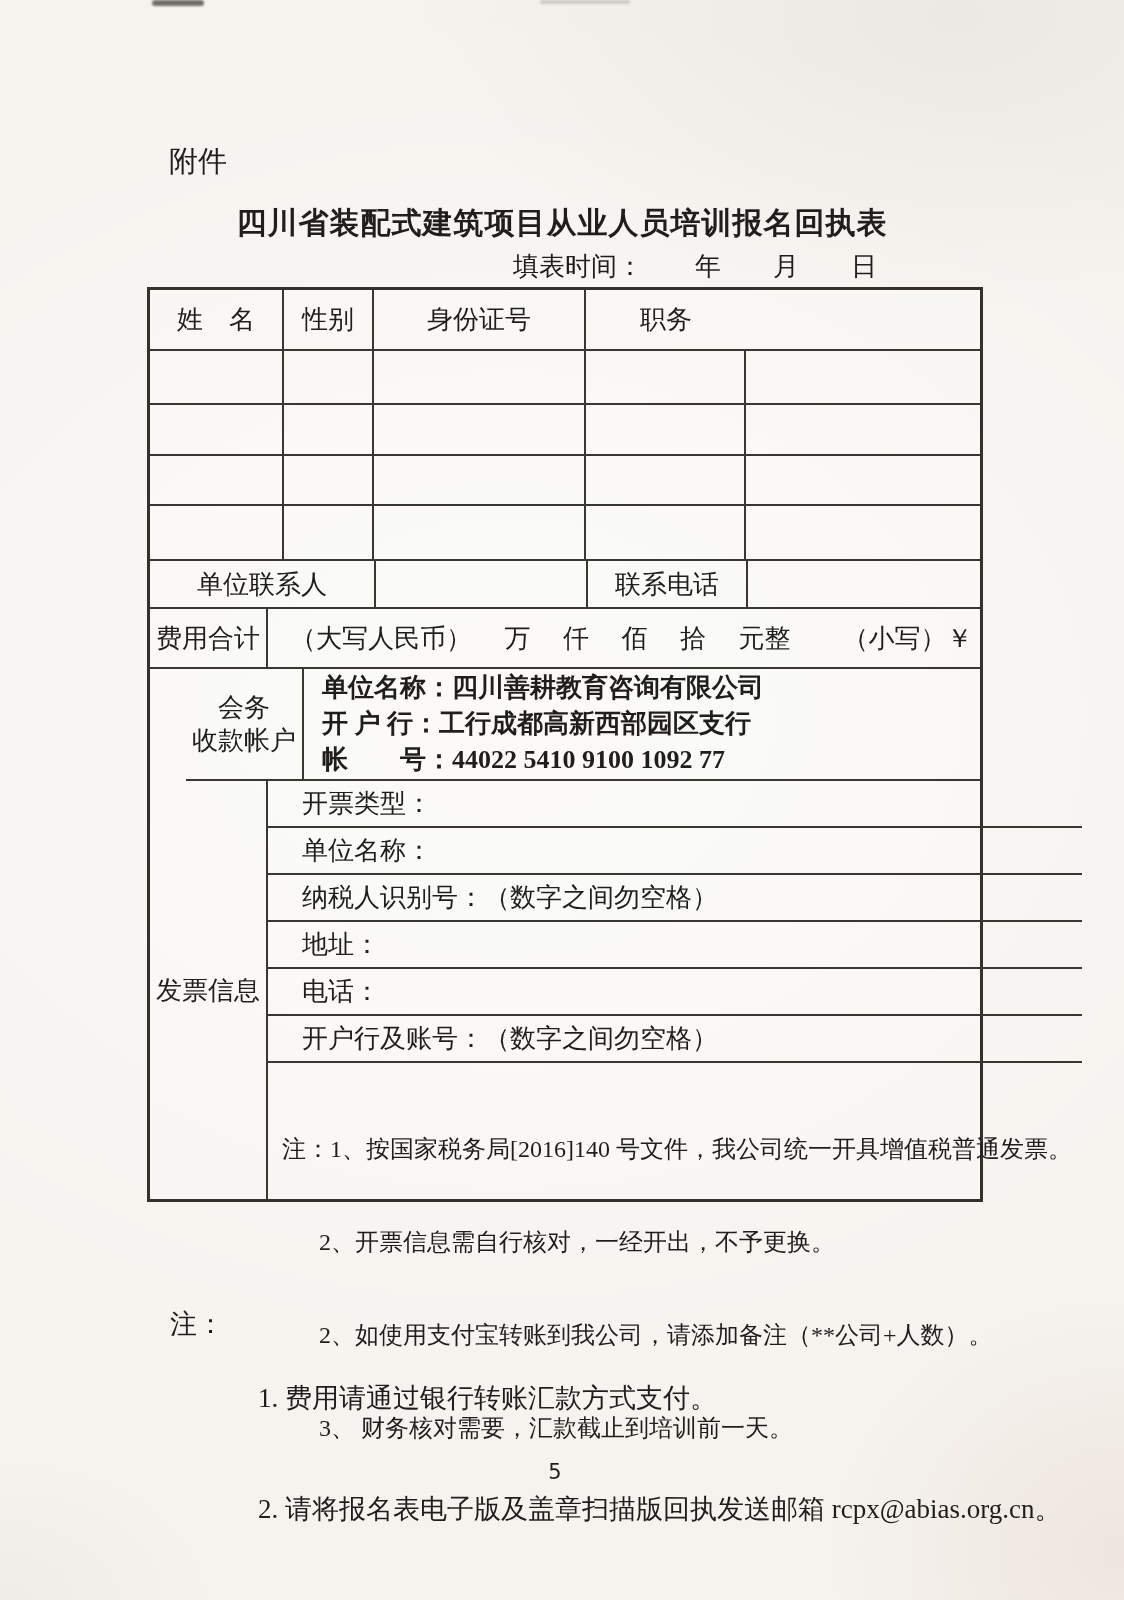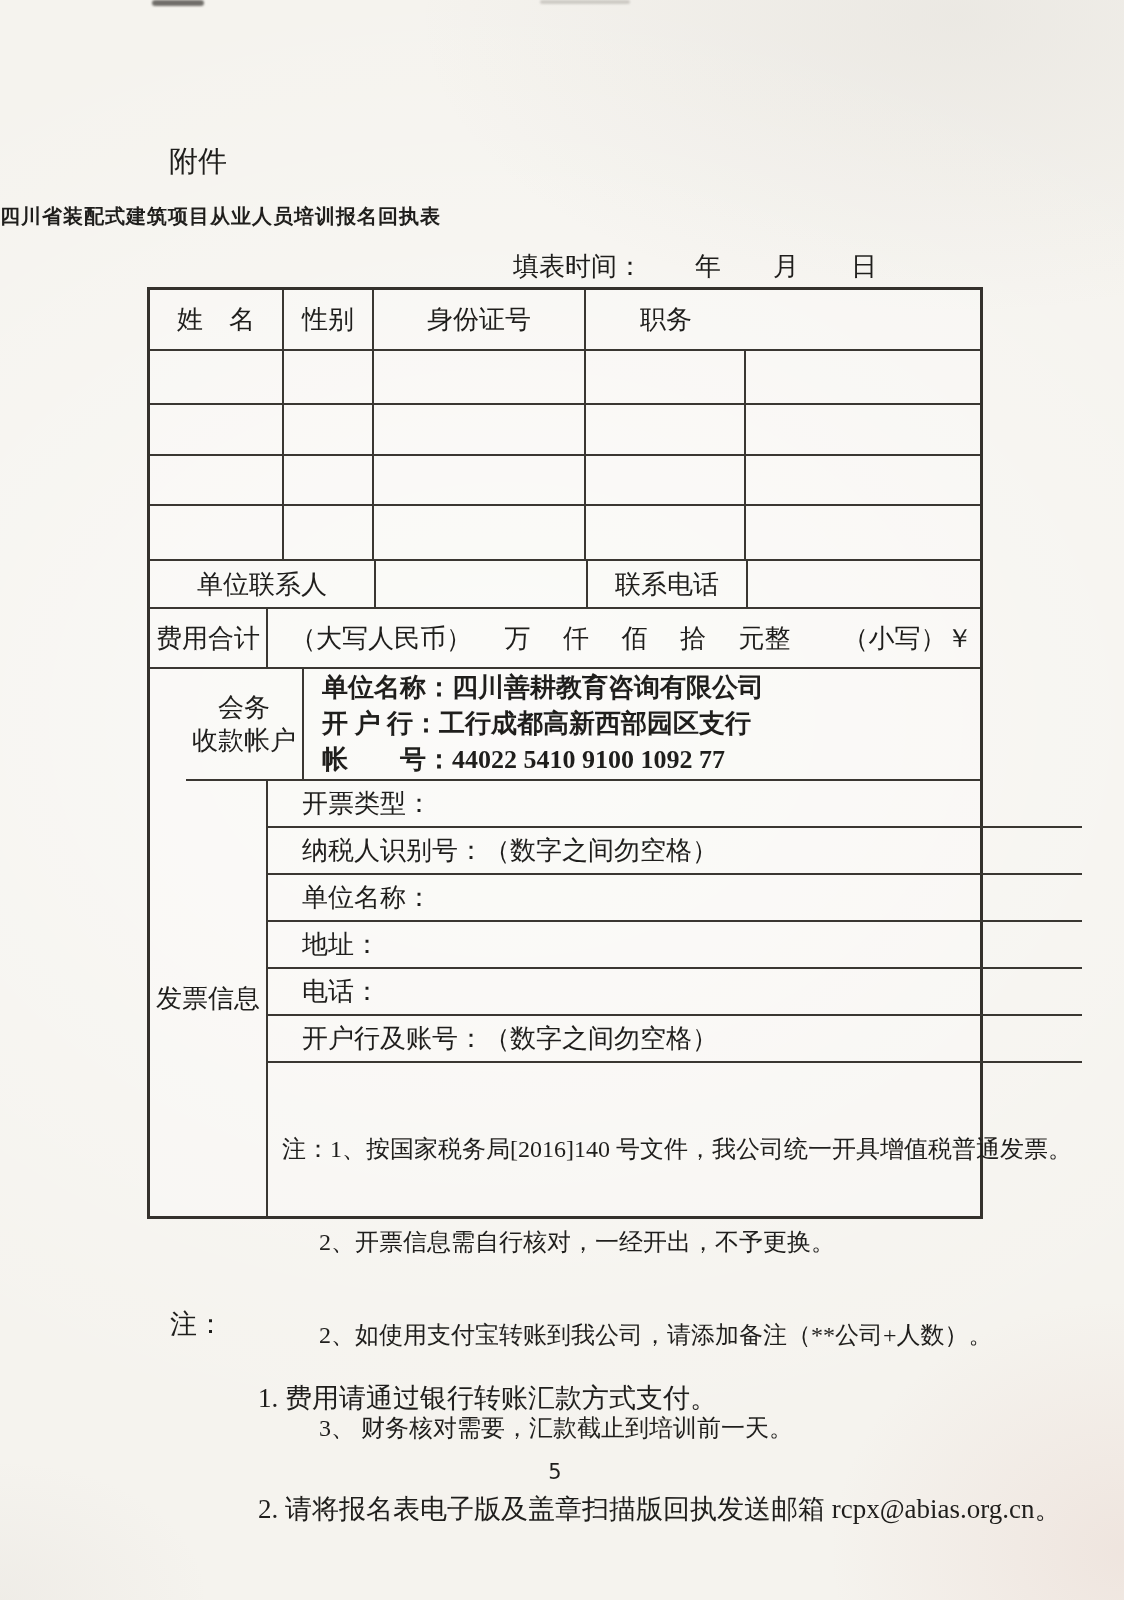--- a/index.html
+++ b/index.html
@@ -12,22 +12,22 @@
       radial-gradient(ellipse 420px 360px at 100% 97%, rgba(214,172,160,0.20), transparent 70%),
       radial-gradient(ellipse 300px 200px at 0% 100%, rgba(170,160,150,0.08), transparent 70%),
       radial-gradient(ellipse 1300px 1000px at 45% 45%, rgba(255,255,255,0.55), transparent 75%),
       #f5f3ee;
   }
   .artifact{position:absolute;}
   .smudge-a{left:152px;top:0;width:52px;height:6px;background:#45423e;opacity:.75;border-radius:3px;filter:blur(1px);}
   .smudge-b{left:540px;top:0;width:90px;height:4px;background:#8a857e;opacity:.35;border-radius:2px;filter:blur(1px);}
 
   .attachment{position:absolute;left:169px;top:142px;font-size:29px;}
-  .form-title{position:absolute;left:0;top:203px;width:100%;margin:0;
-    font-size:20px;font-weight:700;letter-spacing:1px;}
+  .form-title{position:absolute;left:0;top:203px;width:100%;margin:0;text-align:center;
+    font-size:30px;font-weight:700;letter-spacing:1px;}
   .fill-date{position:absolute;top:249px;right:247px;font-size:26px;white-space:pre;}
 
   
   .form-table{
     position:absolute;left:147px;top:287px;width:836px;
     border:3px solid #34312c; box-sizing:border-box;
     background:rgba(255,255,255,0.25);
   }
   .trow{display:flex;border-bottom:2px solid #3a3732;box-sizing:border-box;}
   .trow:last-child{border-bottom:none;}
@@ -56,21 +56,21 @@
   .fee-content{justify-content:flex-start;padding-left:22px;}
   .row-account{height:112px;margin-left:36px;}
   .account-label{flex-direction:column;line-height:33px;}
   .account-content{flex-direction:column;align-items:flex-start;justify-content:center;
     padding-left:18px;line-height:36px;font-weight:bold;}
 
   
   .invoice-fields{flex:1;display:flex;flex-direction:column;}
   .inv-field{height:47px;border-bottom:2px solid #3a3732;box-sizing:border-box;
     display:flex;align-items:center;padding-left:34px;font-size:26px;white-space:pre;}
-  .inv-notes{height:153px;box-sizing:border-box;padding:9px 10px 0 14px;
+  .inv-notes{height:136px;box-sizing:border-box;padding:9px 10px 0 14px;
     font-size:24px;line-height:31px;white-space:pre;}
   .inv-note-line{margin:0;}
   .inv-indent{padding-left:37px;}
 
   
   .footnotes{position:absolute;left:170px;top:1306px;display:flex;font-size:27px;line-height:37px;white-space:pre;}
   .footnotes .fn-label{width:88px;}
 
   .page-number{position:absolute;left:0;top:1460px;width:1110px;text-align:center;
     font-size:21px;font-family:"DejaVu Sans",sans-serif;}
@@ -147,22 +147,22 @@
         <span>单位名称：四川善耕教育咨询有限公司</span>
         <span>开 户 行：工行成都高新西部园区支行</span>
         <span>帐　　号：44022 5410 9100 1092 77</span>
       </div>
     </div>
 
     <div class="trow">
       <div class="tcell narrow-label">发票信息</div>
       <div class="invoice-fields">
         <div class="inv-field">开票类型：</div>
+        <div class="inv-field">单位名称：</div>
         <div class="inv-field">纳税人识别号：（数字之间勿空格）</div>
-        <div class="inv-field">单位名称：</div>
         <div class="inv-field">地址：</div>
         <div class="inv-field">电话：</div>
         <div class="inv-field">开户行及账号：（数字之间勿空格）</div>
         <div class="inv-notes">
           <p class="inv-note-line">注：1、按国家税务局[2016]140 号文件，我公司统一开具增值税普通发票。</p>
           <p class="inv-note-line inv-indent">2、开票信息需自行核对，一经开出，不予更换。</p>
           <p class="inv-note-line inv-indent">2、如使用支付宝转账到我公司，请添加备注（**公司+人数）。</p>
           <p class="inv-note-line inv-indent">3、 财务核对需要，汇款截止到培训前一天。</p>
         </div>
       </div>

